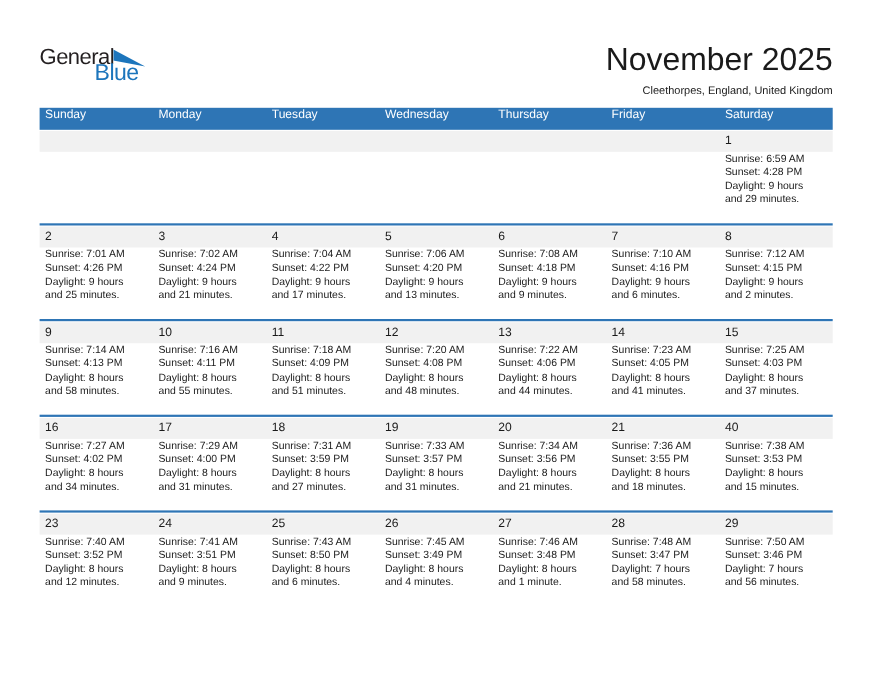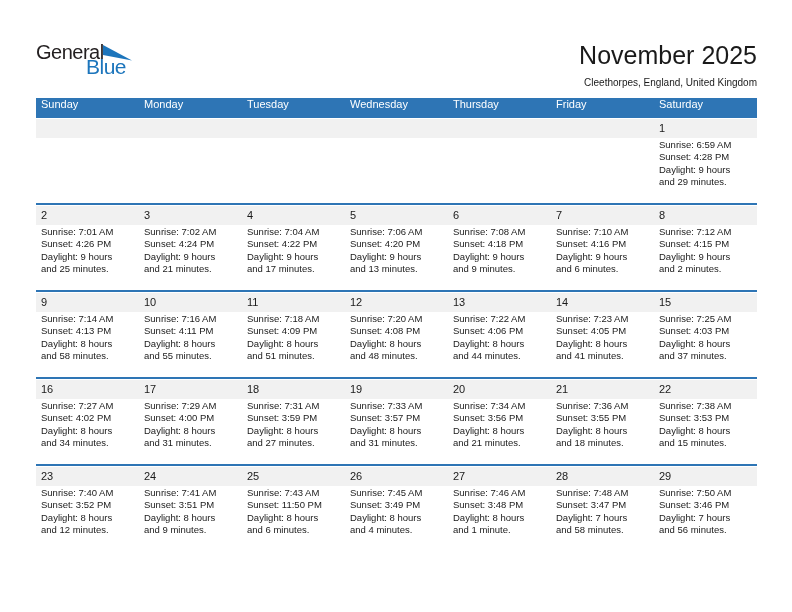--- a/index.html
+++ b/index.html
@@ -32,21 +32,21 @@
     font-size: 21px;
     font-weight: 500;
     letter-spacing: -0.5px;
     color: #1c75bc;
     line-height: 16px;
     padding-left: 50px;
     margin-top: -3px;
   }
   .title-block { text-align: right; }
   .page-title {
-    font-size: 25px;
+    font-size: 29px;
     color: #1a1a1a;
     line-height: 26px;
   }
   .page-subtitle {
     font-size: 10px;
     color: #1a1a1a;
     margin-top: 9px;
   }
   
   .calendar { margin: 10px 35px 0 36px; }
@@ -262,21 +262,21 @@
           </div>
         </div>
         <div class="week">
           <div class="day-strip">
             <div class="day-num">16</div>
             <div class="day-num">17</div>
             <div class="day-num">18</div>
             <div class="day-num">19</div>
             <div class="day-num">20</div>
             <div class="day-num">21</div>
-            <div class="day-num">22</div>
+            <div class="day-num">40</div>
           </div>
           <div class="details-strip">
             <div class="cell">
               <div class="line">Sunrise: 7:27 AM</div>
               <div class="line">Sunset: 4:02 PM</div>
               <div class="line">Daylight: 8 hours</div>
               <div class="line">and 34 minutes.</div>
             </div>
             <div class="cell">
               <div class="line">Sunrise: 7:29 AM</div>
@@ -334,21 +334,21 @@
               <div class="line">and 12 minutes.</div>
             </div>
             <div class="cell">
               <div class="line">Sunrise: 7:41 AM</div>
               <div class="line">Sunset: 3:51 PM</div>
               <div class="line">Daylight: 8 hours</div>
               <div class="line">and 9 minutes.</div>
             </div>
             <div class="cell">
               <div class="line">Sunrise: 7:43 AM</div>
-              <div class="line">Sunset: 11:50 PM</div>
+              <div class="line">Sunset: 8:50 PM</div>
               <div class="line">Daylight: 8 hours</div>
               <div class="line">and 6 minutes.</div>
             </div>
             <div class="cell">
               <div class="line">Sunrise: 7:45 AM</div>
               <div class="line">Sunset: 3:49 PM</div>
               <div class="line">Daylight: 8 hours</div>
               <div class="line">and 4 minutes.</div>
             </div>
             <div class="cell">

